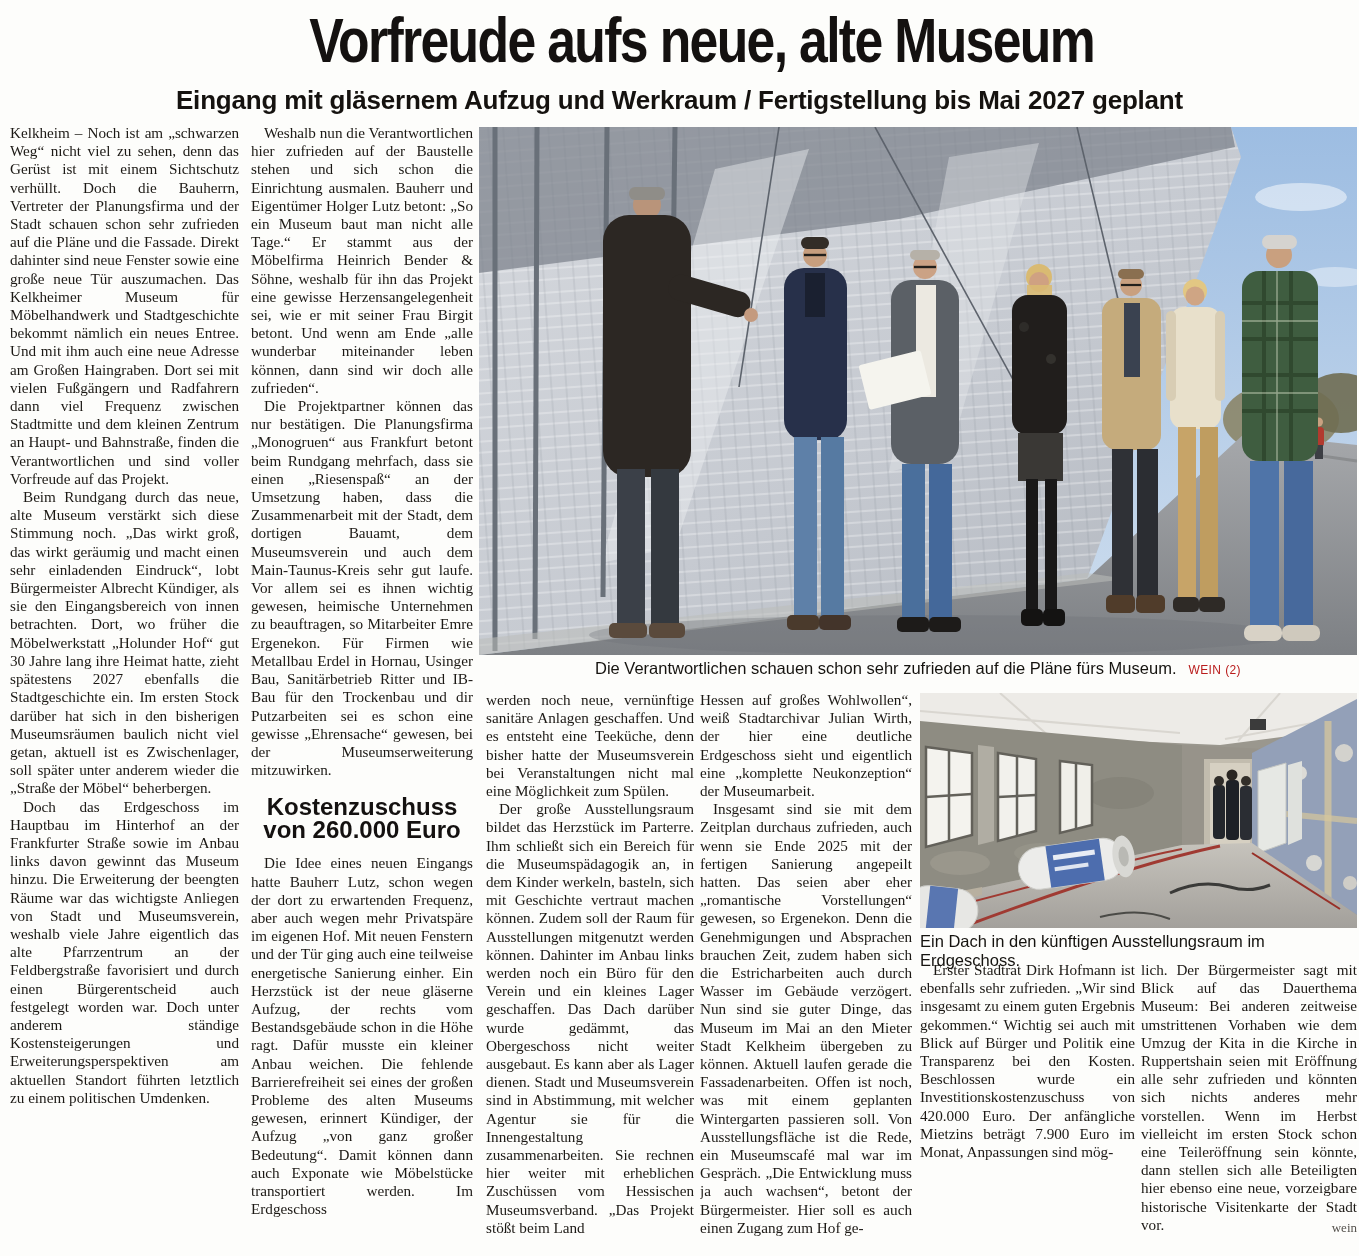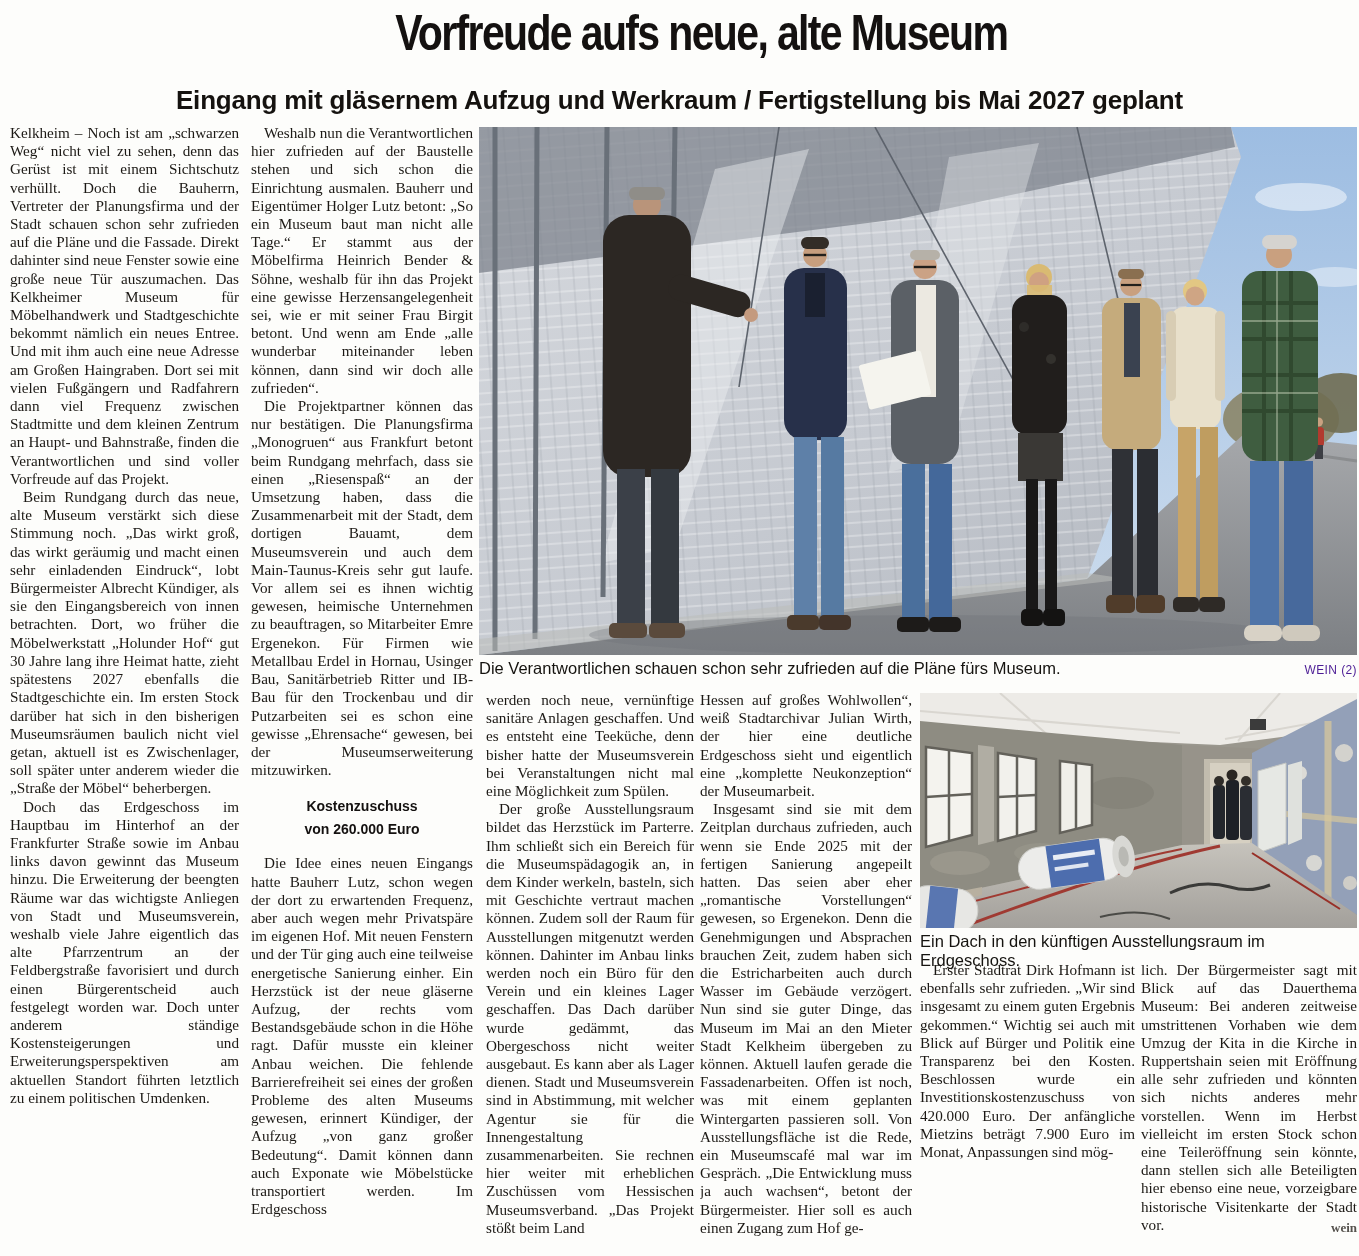--- a/index.html
+++ b/index.html
@@ -1,37 +1,37 @@
 <!DOCTYPE html>
 <html lang="de"><head>
 <meta charset="utf-8">
 <style>
   html,body{margin:0;padding:0;background:#9a9a9a;}
   .page{position:relative;width:1359px;height:1256px;margin:0 auto;background:#fdfdfb;
         color:#1b1814;font-family:"Liberation Serif","DejaVu Serif",serif;overflow:hidden;}
   .headline{position:absolute;top:4px;left:0;right:0;margin:0;text-align:center;white-space:nowrap;
-        font-family:"Liberation Sans","DejaVu Sans",sans-serif;font-weight:700;font-size:50px;
+        font-family:"Liberation Sans","DejaVu Sans",sans-serif;font-weight:700;font-size:63px;
         letter-spacing:-2px;color:#141110;padding-left:44px;}
   .headline .squeeze{display:inline-block;transform:scaleX(.82);transform-origin:center;}
   .subheadline{position:absolute;top:85px;left:0;right:0;margin:0;text-align:center;
         font-family:"Liberation Sans","DejaVu Sans",sans-serif;font-weight:700;font-size:26px;
         letter-spacing:-.2px;color:#15120f;}
   .col{position:absolute;overflow:hidden;font-size:15.2px;line-height:18.2px;text-align:justify;
        -webkit-hyphens:auto;hyphens:auto;}
   .col p{margin:0;}
   .col p.indent{text-indent:13px;}
   .lead{font-weight:400;}
-  .crosshead{font-family:"Liberation Sans","DejaVu Sans",sans-serif;font-weight:700;font-size:14px;
+  .crosshead{font-family:"Liberation Sans","DejaVu Sans",sans-serif;font-weight:700;font-size:24px;
        line-height:23px;text-align:center;margin:16px 4px 13px;color:#141110;}
   figure{position:absolute;margin:0;padding:0;background:#d7d7d2;}
   figure svg{display:block;}
   .caption{position:absolute;font-family:"Liberation Sans","DejaVu Sans",sans-serif;font-size:16.5px;
-       color:#15130f;display:flex;justify-content:space-between;align-items:baseline;}
-  .caption .credit{font-size:12px;color:#4c1d95;letter-spacing:.4px;white-space:nowrap;margin-left:12px;}
-  .end-credit{float:right;font-size:13px;color:#55524d;margin-top:3px;font-weight:bold;}
+       color:#15130f;display:flex;justify-content:center;align-items:baseline;}
+  .caption .credit{font-size:12px;color:#b91c1c;letter-spacing:.4px;white-space:nowrap;margin-left:12px;}
+  .end-credit{float:right;font-size:13px;color:#55524d;margin-top:3px;}
 </style>
 </head>
 <body>
 
 <div class="page">
 
   <h1 class="headline"><span class="squeeze">Vorfreude aufs neue, alte Museum</span></h1>
   <h2 class="subheadline">Eingang mit gläsernem Aufzug und Werkraum / Fertigstellung bis Mai 2027 geplant</h2>
 
   <div class="col" style="left:10px;top:124px;width:229px;height:1126px;">

